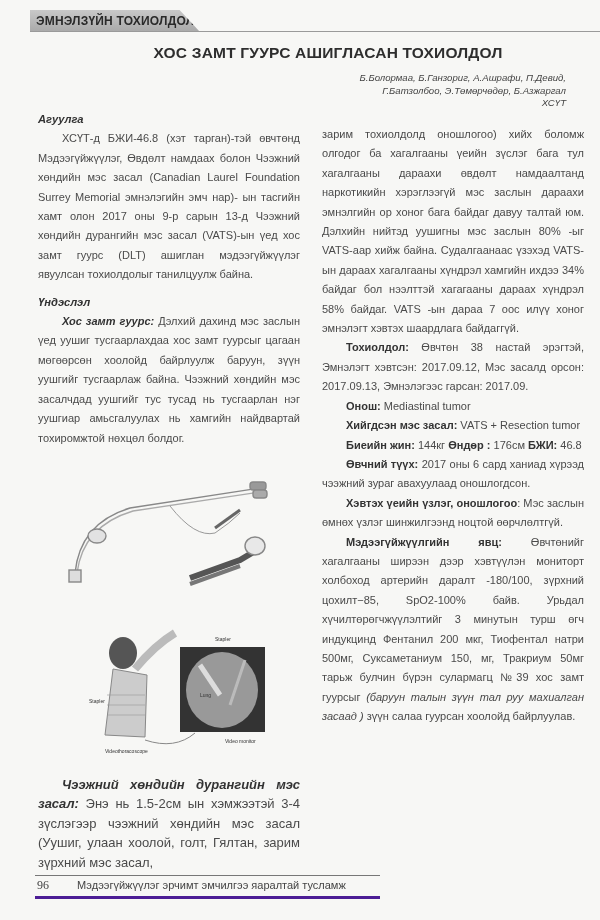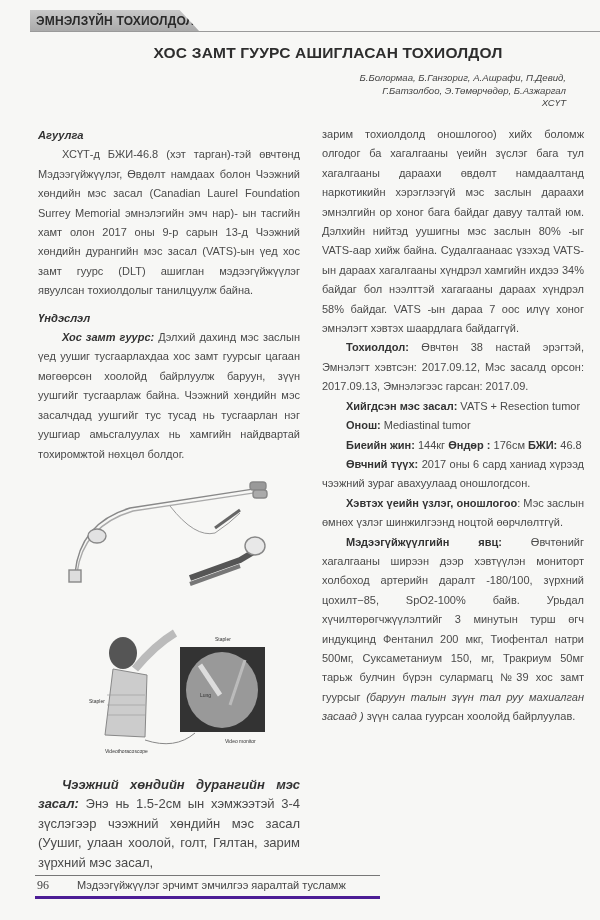--- a/index.html
+++ b/index.html
@@ -29,21 +29,21 @@
       position: absolute; left: 0; width: 600px; top: 44px; text-align: center;
       font-family: "Liberation Sans", sans-serif; font-weight: bold;
       font-size: 15.5px; color: #2e2e2e; letter-spacing: 0.2px; padding-left: 28px;
     }
     .authors {
       position: absolute; right: 34px; top: 72px; width: 320px; text-align: right;
       font-family: "Liberation Sans", sans-serif; font-style: italic;
       font-size: 9.6px; line-height: 12.5px; color: #444;
     }
     .col {
-      position: absolute; top: 126px; width: 262px;
+      position: absolute; top: 110px; width: 262px;
       font-family: "Liberation Sans", sans-serif;
       font-size: 11px; line-height: 19.4px; color: #4a4a4a;
       text-align: justify;
     }
     .col-left { left: 38px; }
     .col-right { left: 322px; top: 125px; }
     .col p { margin: 0; }
     .indent { text-indent: 24px; }
     .sec-head {
       font-weight: bold; font-style: italic; color: #333; font-size: 11.2px;
@@ -133,22 +133,22 @@
   <path d="M60 115 Q90 125 110 108" stroke="#888" fill="none"></path>
 </svg>
 
 <div class="after-fig">
   <p class="indent"><span class="bi">Чээжний хөндийн дурангийн мэс засал:</span><span> Энэ нь 1.5-2см ын хэмжээтэй 3-4 зүслэгээр чээжний хөндийн мэс засал (Уушиг, улаан хоолой, голт, Гялтан, зарим зүрхний мэс засал,</span></p>
 </div>
 
 <div class="col col-right">
   <p>зарим тохиолдолд оношлогоо) хийх боломж олгодог ба хагалгааны үеийн зүслэг бага тул хагалгааны дараахи өвдөлт намдаалтанд наркотикийн хэрэглээгүй мэс заслын дараахи эмнэлгийн ор хоног бага байдаг давуу талтай юм. Дэлхийн нийтэд уушигны мэс заслын 80% -ыг VATS-аар хийж байна. Судалгаанаас үзэхэд VATS-ын дараах хагалгааны хүндрэл хамгийн ихдээ 34% байдаг бол нээлттэй хагагааны дараах хүндрэл 58% байдаг. VATS -ын дараа 7 оос илүү хоног эмнэлэгт хэвтэх шаардлага байдаггүй.</p>
   <p class="indent"><span class="b">Тохиолдол:</span><span> Өвчтөн 38 настай эрэгтэй, Эмнэлэгт хэвтсэн: 2017.09.12, Мэс засалд орсон: 2017.09.13, Эмнэлэгээс гарсан: 2017.09.</span></p>
+  <p class="indent"><span class="b">Онош:</span><span> Mediastinal tumor</span></p>
   <p class="indent"><span class="b">Хийгдсэн мэс засал:</span><span> VATS + Resection tumor</span></p>
-  <p class="indent"><span class="b">Онош:</span><span> Mediastinal tumor</span></p>
   <p class="indent"><span class="b">Биеийн жин:</span><span> 144кг </span><span class="b">Өндөр :</span><span> 176см </span><span class="b">БЖИ:</span><span> 46.8</span></p>
   <p class="indent"><span class="b">Өвчний түүх:</span><span> 2017 оны 6 сард ханиад хүрээд чээжний зураг авахуулаад оношлогдсон.</span></p>
   <p class="indent"><span class="b">Хэвтэх үеийн үзлэг, оношлогоо</span><span>: Мэс заслын өмнөх үзлэг шинжилгээнд ноцтой өөрчлөлтгүй.</span></p>
   <p class="indent"><span class="b">Мэдээгүйжүүлгийн явц:</span><span> Өвчтөнийг хагалгааны ширээн дээр хэвтүүлэн мониторт холбоход артерийн даралт -180/100, зүрхний цохилт−85, SpO2-100% байв. Урьдал хүчилтөрөгчжүүлэлтийг 3 минутын турш өгч индукцинд Фентанил 200 мкг, Тиофентал натри 500мг, Суксаметаниум 150, мг, Тракриум 50мг тарьж булчин бүрэн сулармагц №39 хос замт гуурсыг </span><span class="i">(баруун талын зүүн тал руу махиалган засаад )</span><span> зүүн салаа гуурсан хоолойд байрлуулав.</span></p>
 </div>
 
 <div class="footer">
   <span class="page">96</span><span>Мэдээгүйжүүлэг эрчимт эмчилгээ яаралтай тусламж</span>
 </div>
 

